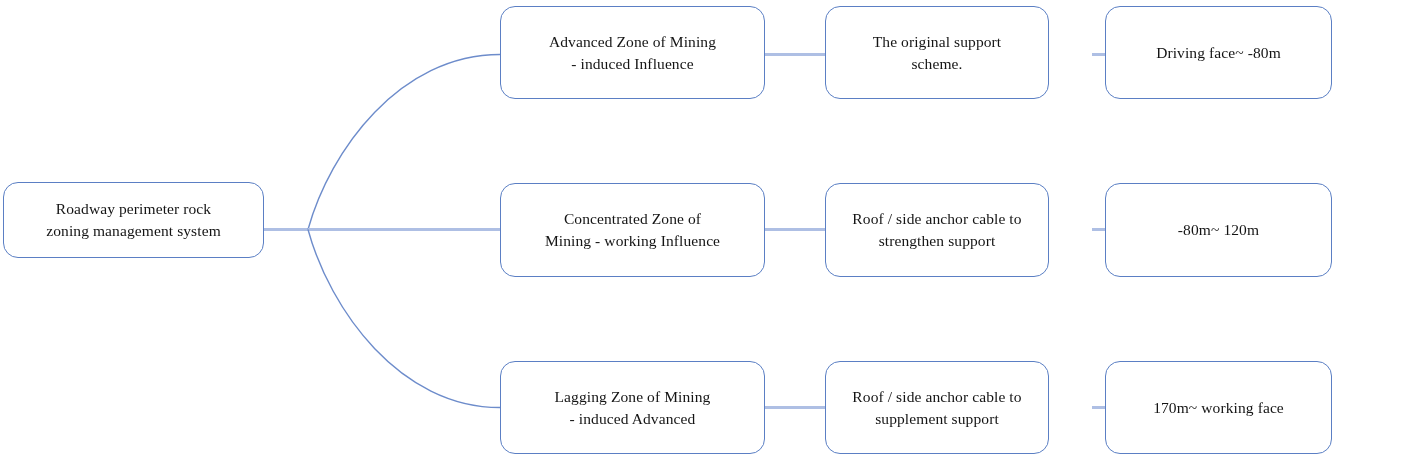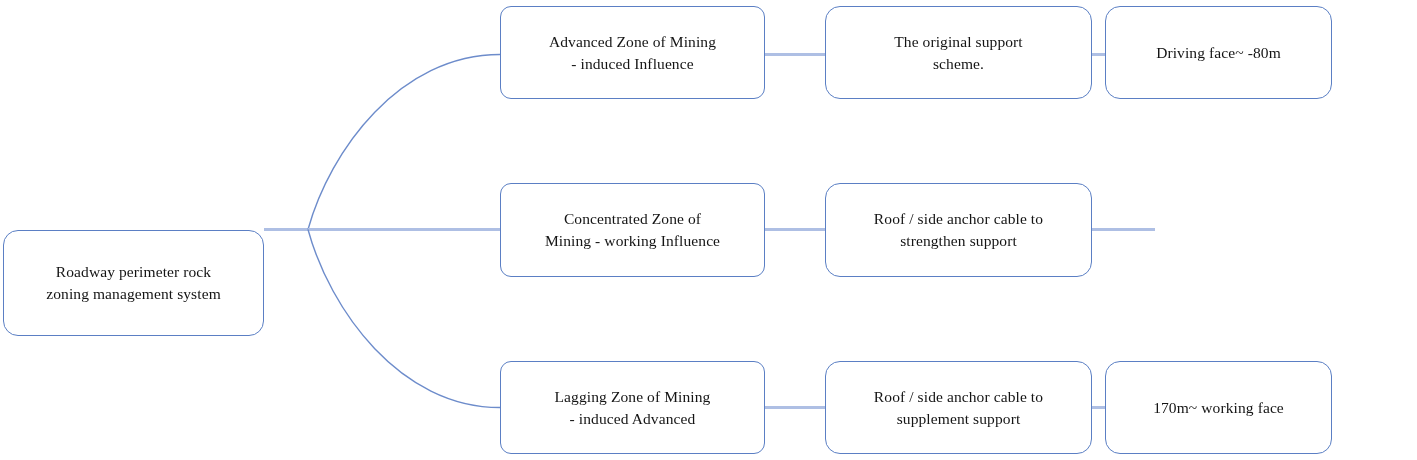--- a/index.html
+++ b/index.html
@@ -53,28 +53,27 @@
     color: #141414;
     white-space: pre-line;
     letter-spacing: 0.1px;
   }
 
   
   #node-root {
     left: 3px;
     top: 182px;
     width: 261px;
-    height: 106px;
-    margin-top: 48px;
+    height: 76px;
   }
 
   
-  .col-zone   { left: 500px;  width: 265px; border-radius: 11px; }
+  .col-zone   { left: 500px;  width: 265px; }
   
-  .col-scheme { left: 825px;  width: 267px; }
+  .col-scheme { left: 825px;  width: 224px; }
   
   .col-range  { left: 1105px; width: 227px; }
 
   .row-1 { top: 6px;   height: 93px; }
   .row-2 { top: 183px; height: 94px; }
   .row-3 { top: 361px; height: 93px; }
 </style>
 </head>
 <body>
 
@@ -126,17 +125,20 @@
 strengthen support</span>
   </div>
   <div class="node col-scheme row-3">
     <span class="node-label">Roof / side anchor cable to
 supplement support</span>
   </div>
 
   <div class="node col-range row-1">
     <span class="node-label">Driving face~ -80m</span>
   </div>
+  <div class="node col-range row-2">
+    <span class="node-label">-80m~ 120m</span>
+  </div>
   <div class="node col-range row-3">
     <span class="node-label">170m~ working face</span>
   </div>
 
 </div>
 
 </body></html>

